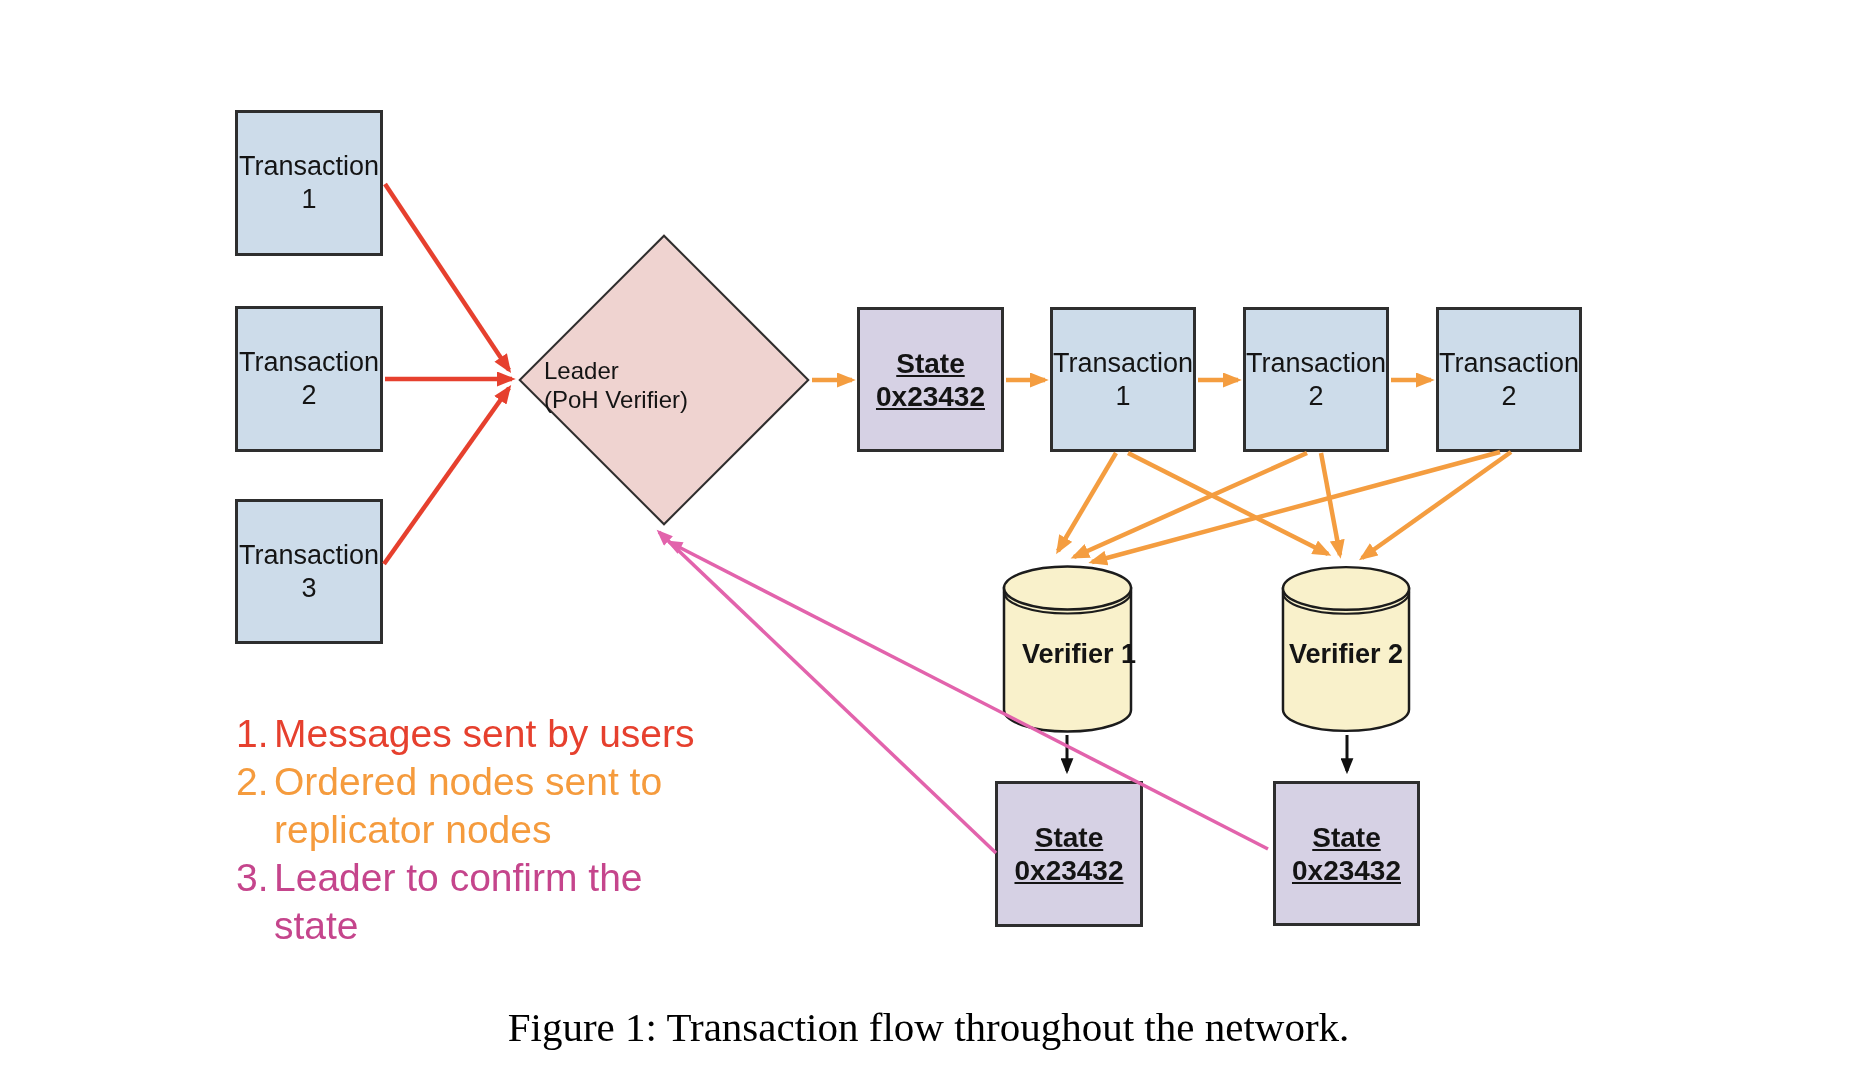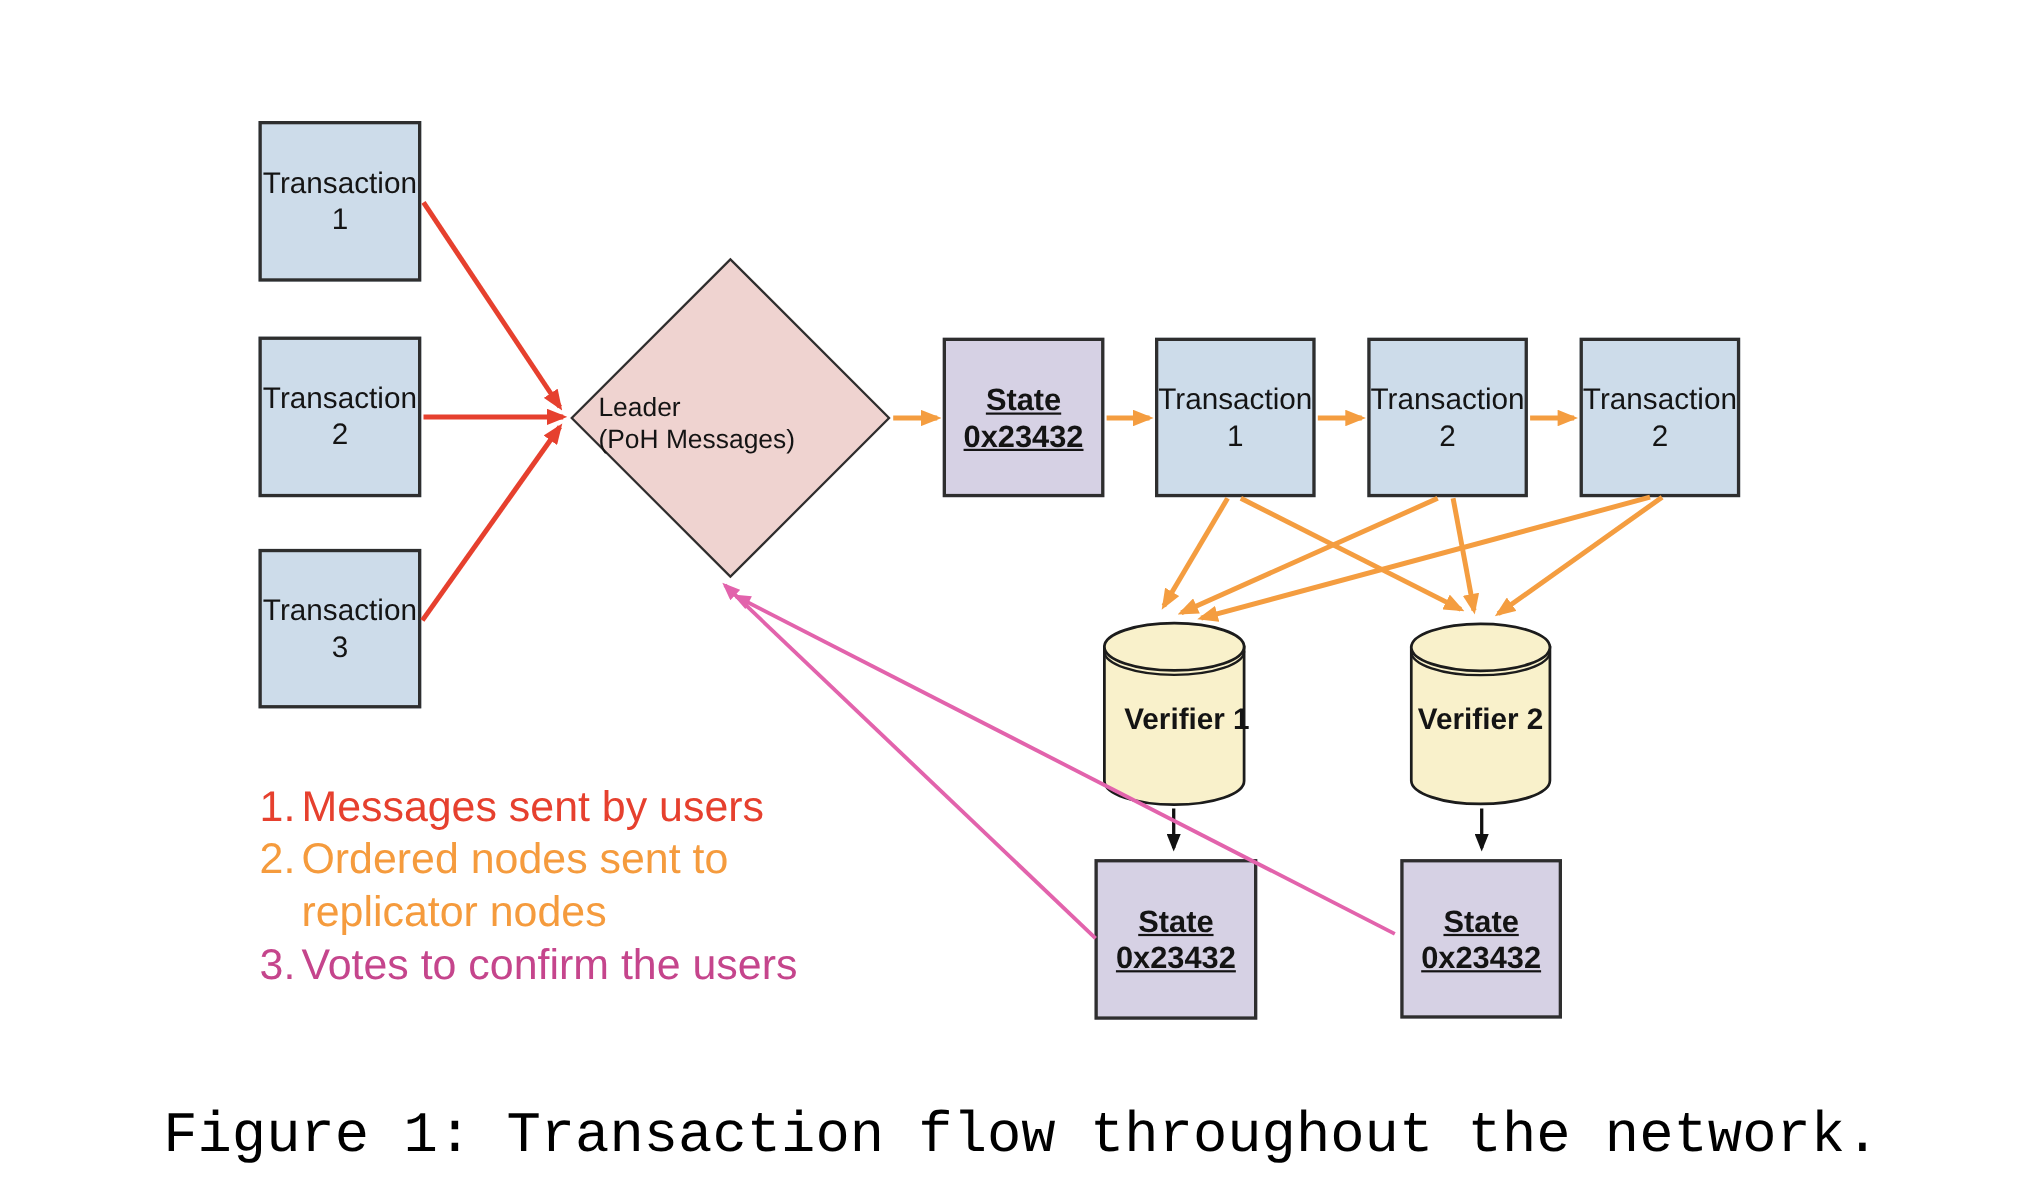--- a/index.html
+++ b/index.html
@@ -52,21 +52,21 @@
   .f-black{fill:#111111;}
   .legend{position:absolute;left:236px;top:710px;width:520px;}
   .legend-item{display:flex;font-size:39px;line-height:48px;font-weight:400;}
   .legend-item .num{flex:none;width:38px;}
   .legend-item .txt{width:458px;}
   .lg-red{color:var(--legend-red);}
   .lg-orange{color:var(--legend-orange);}
   .lg-magenta{color:var(--legend-magenta);}
   .caption{
     position:absolute;left:0;top:1003px;width:100%;text-align:center;
-    font-family:Liberation Mono, monospace;font-size:52px;color:#000000;
+    font-family:Liberation Serif, serif;font-size:41px;color:#000000;
   }
 </style>
 </head>
 <body>
 
 <div class="canvas">
 
   <div class="node rect blue" style="left:235px;top:110px;width:148px;height:146px;">
     <div class="lbl">
       <div>Transaction</div>
@@ -82,21 +82,21 @@
   <div class="node rect blue" style="left:235px;top:499px;width:148px;height:145px;">
     <div class="lbl">
       <div>Transaction</div>
       <div>3</div>
     </div>
   </div>
 
   <div class="diamond"></div>
   <div class="diamond-label">
     <div>Leader</div>
-    <div>(PoH Messages)</div>
+    <div>(PoH Verifier)</div>
   </div>
 
   <div class="node rect purple" style="left:857px;top:307px;width:147px;height:145px;">
     <div class="lbl bold">
       <div>State</div>
       <div>0x23432</div>
     </div>
   </div>
   <div class="node rect blue" style="left:1050px;top:307px;width:146px;height:145px;">
     <div class="lbl">
@@ -151,21 +151,21 @@
     <div class="legend-item lg-red">
       <span class="num">1.</span>
       <span class="txt">Messages sent by users</span>
     </div>
     <div class="legend-item lg-orange">
       <span class="num">2.</span>
       <span class="txt">Ordered nodes sent to replicator nodes</span>
     </div>
     <div class="legend-item lg-magenta">
       <span class="num">3.</span>
-      <span class="txt">Votes to confirm the users</span>
+      <span class="txt">Leader to confirm the state</span>
     </div>
   </div>
 
   <div class="caption">Figure 1: Transaction flow throughout the network.</div>
 
   <svg class="overlay" width="1857" height="1081" viewBox="0 0 1857 1081">
     <defs>
       <marker id="mRed" viewBox="0 0 10 8" refX="8" refY="4" markerWidth="19" markerHeight="15" orient="auto" markerUnits="userSpaceOnUse">
         <path d="M0,0 L10,4 L0,8 Z" class="f-red"></path>
       </marker>

